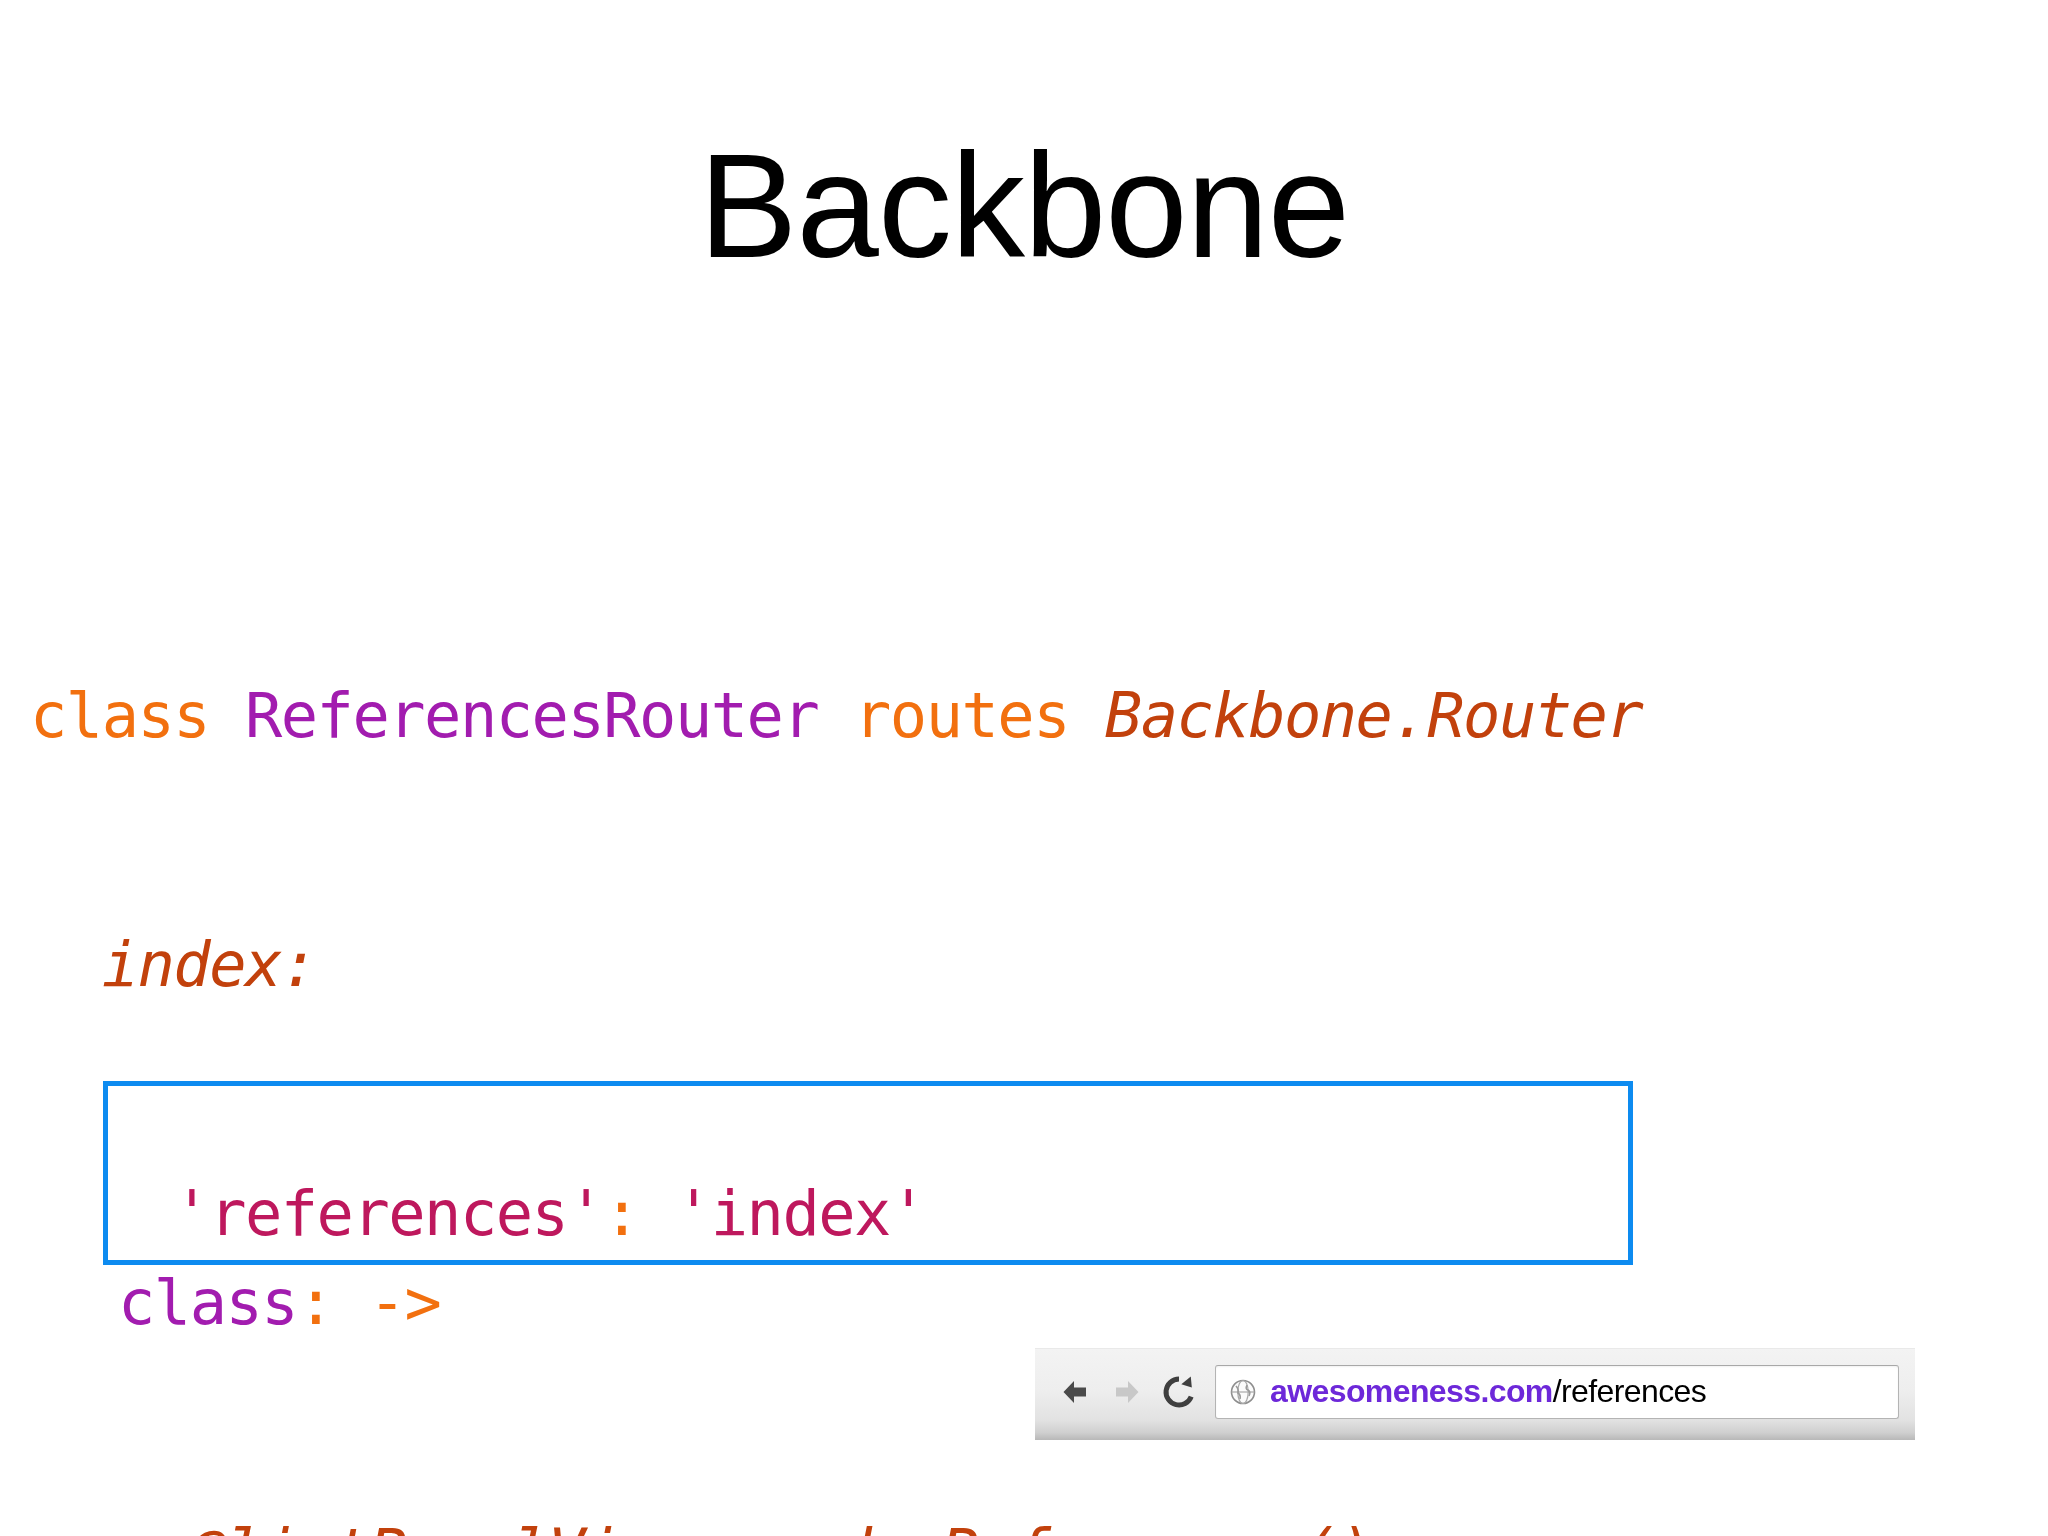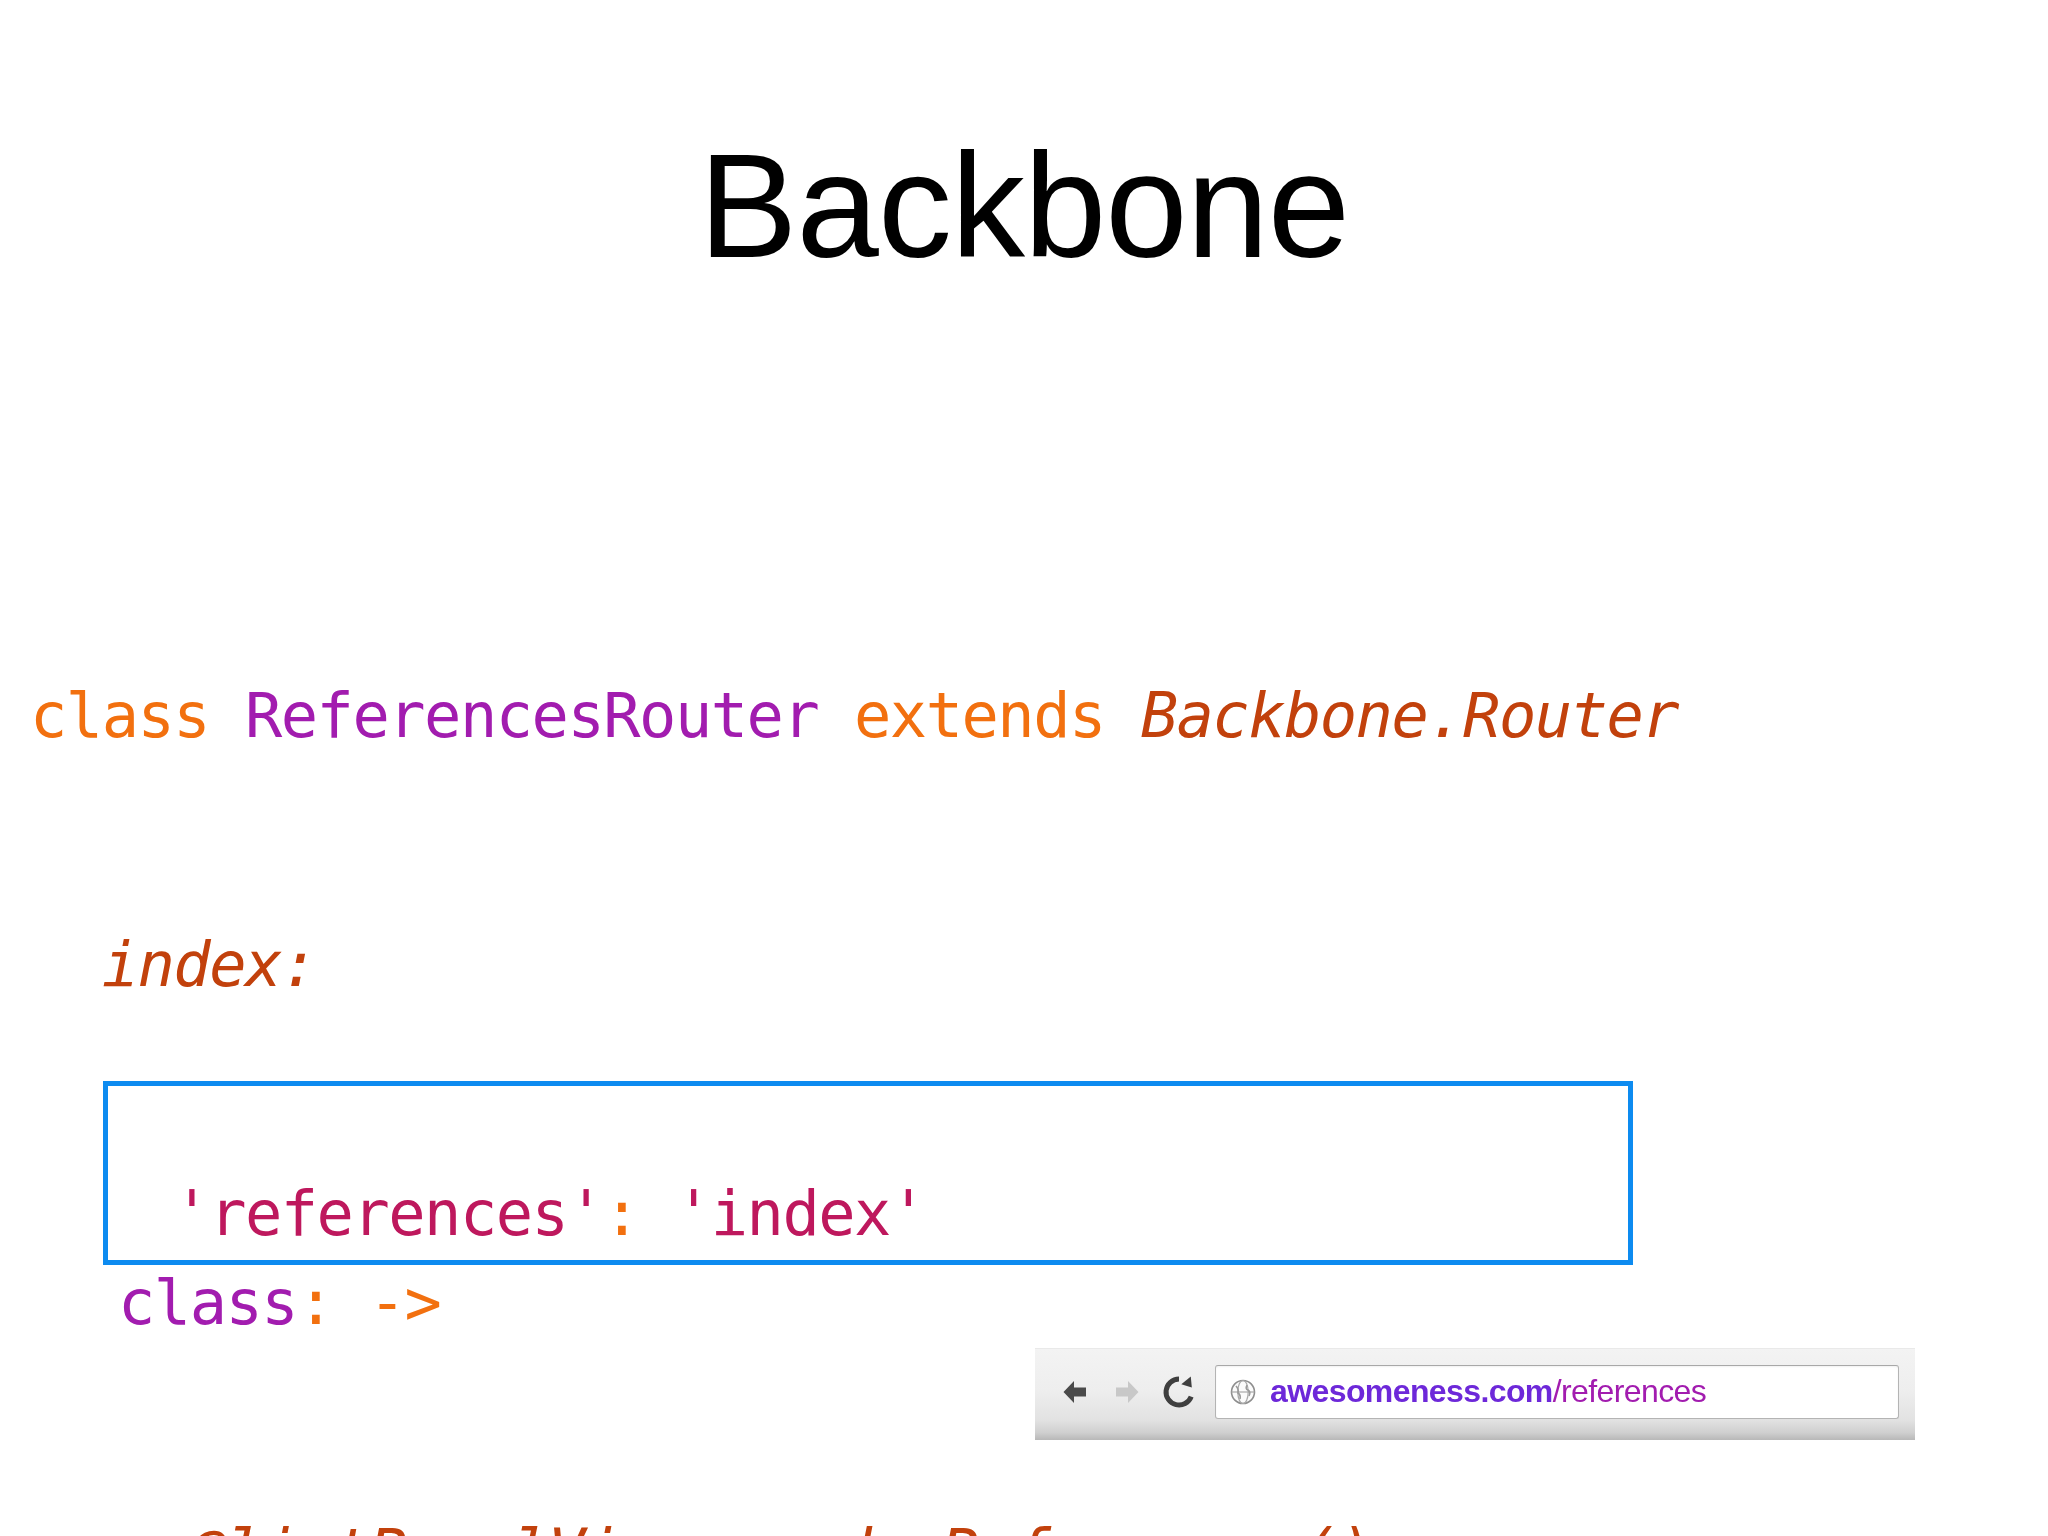--- a/index.html
+++ b/index.html
@@ -130,29 +130,29 @@
     justify-content: center;
   }
   .url-text {
     font-family: "Liberation Sans", sans-serif;
     font-size: 32px;
     letter-spacing: -0.6px;
     white-space: nowrap;
     overflow: hidden;
   }
   .url-host { color: #6d28d9; font-weight: bold; }
-  .url-path { color: #a21caf; }
+  .url-path { color: #000000; }
 </style>
 <style>.tok-kw,.tok-op,.tok-punc{color:#F2700F;text-align:right;}.tok-class,.tok-fn{color:#a21caf;}.tok-string{color:#be185d;}.tok-plain{color:#c2410c;font-style:italic;}.highlight-box{border-color:#0D8BF0;}body{background:#ffffff;}</style></head>
 <body>
 
 <div class="slide-title">Backbone</div>
 
 <div class="code-block">
-  <div class="code-line"><span class="tok-kw">class </span><span class="tok-class">ReferencesRouter</span><span class="tok-plain"> </span><span class="tok-kw">extends</span><span class="tok-plain"> Backbone.Router</span></div>
+  <div class="code-line"><span class="tok-kw">class </span><span class="tok-class">ReferencesRouter</span><span class="tok-plain"> </span><span class="tok-kw">routes</span><span class="tok-plain"> Backbone.Router</span></div>
   <div class="code-line"><span class="tok-plain">  index:</span></div>
   <div class="code-line"><span class="tok-plain">    </span><span class="tok-string">'references'</span><span class="tok-punc">:</span><span class="tok-plain"> </span><span class="tok-string">'index'</span></div>
   <div class="code-line blank"><span class="tok-plain"> </span></div>
   
   
 </div>
 
 <div class="highlight-box"></div>
 <div class="highlight-code">
   <div class="code-line"><span class="tok-fn">class</span><span class="tok-punc">:</span><span class="tok-plain"> </span><span class="tok-op">-&gt;</span></div>

